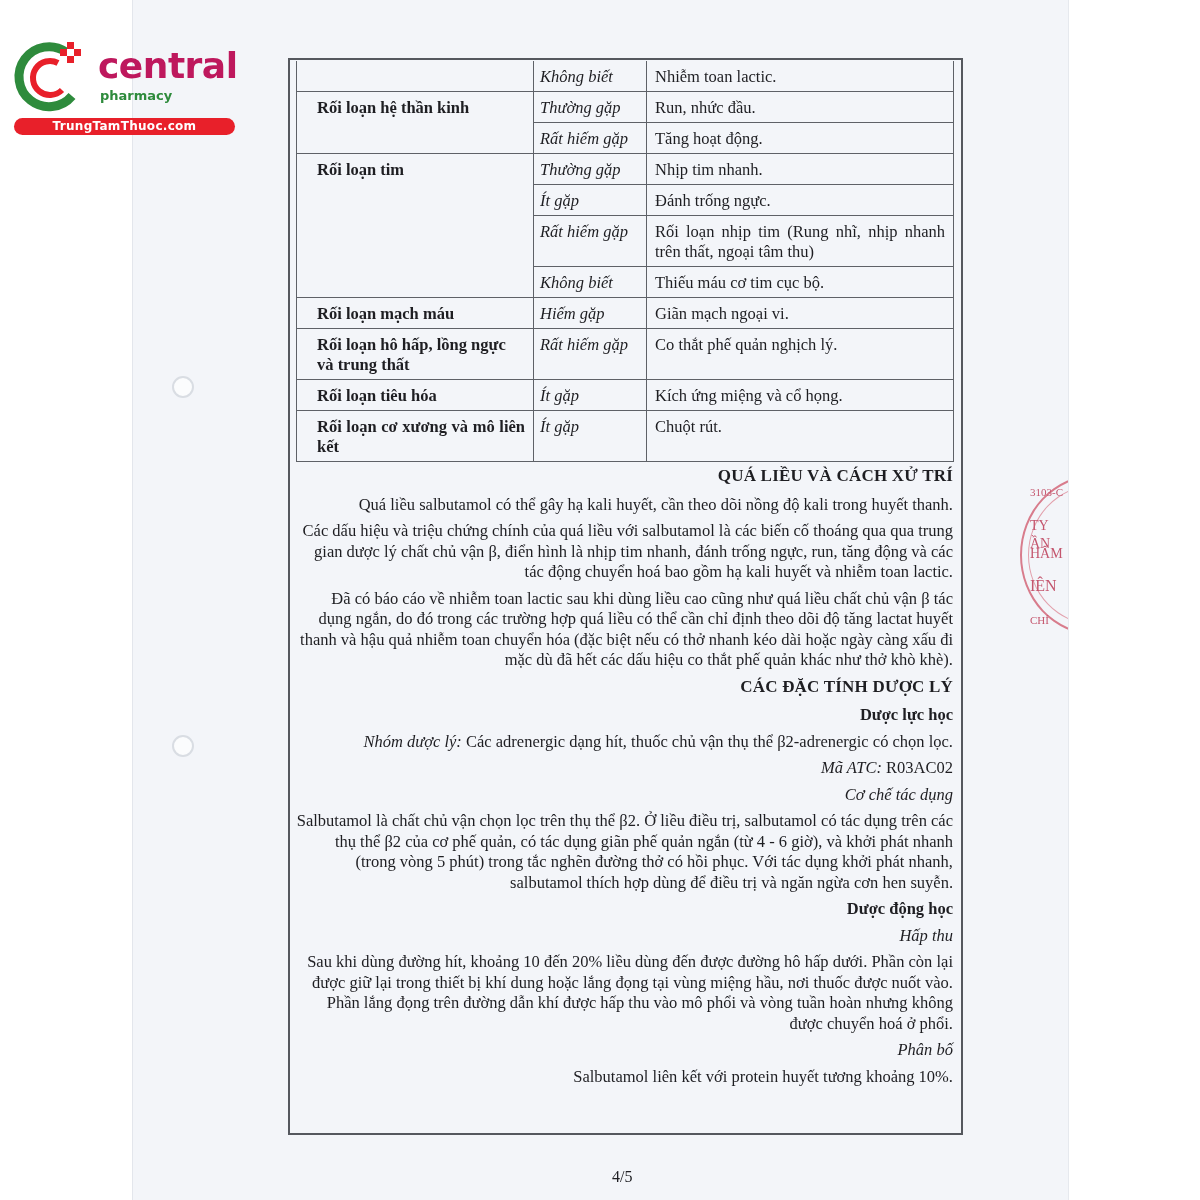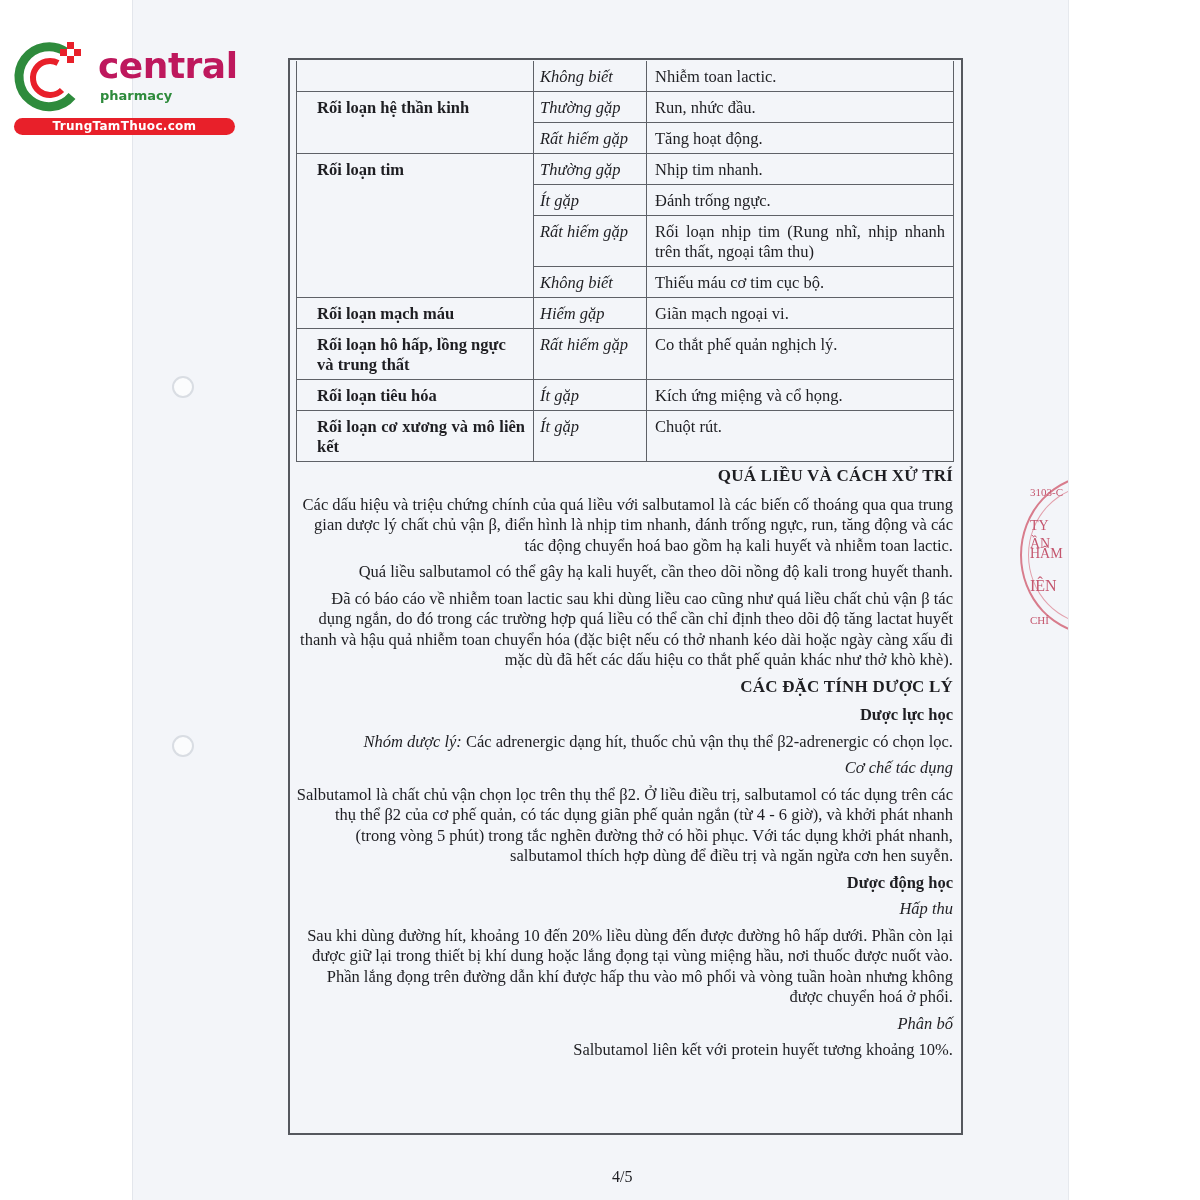--- a/index.html
+++ b/index.html
@@ -130,27 +130,28 @@
     <td class="c1 just">Rối loạn cơ xương và mô liên kết</td>
     <td class="c2">Ít gặp</td>
     <td class="c3">Chuột rút.</td>
   </tr>
 </tbody>
   </table>
 
 <div class="body">
 
   <p class="h1">QUÁ LIỀU VÀ CÁCH XỬ TRÍ</p>
+  <p class="just">Quá liều salbutamol có thể gây hạ kali huyết, cần theo dõi nồng độ kali trong huyết thanh.</p>
   <p class="just">Các dấu hiệu và triệu chứng chính của quá liều với salbutamol là các biến cố thoáng qua qua trung gian dược lý chất chủ vận β, điển hình là nhịp tim nhanh, đánh trống ngực, run, tăng động và các tác động chuyển hoá bao gồm hạ kali huyết và nhiễm toan lactic.</p>
-  <p class="just">Quá liều salbutamol có thể gây hạ kali huyết, cần theo dõi nồng độ kali trong huyết thanh.</p>
   <p class="just">Đã có báo cáo về nhiễm toan lactic sau khi dùng liều cao cũng như quá liều chất chủ vận β tác dụng ngắn, do đó trong các trường hợp quá liều có thể cần chỉ định theo dõi độ tăng lactat huyết thanh và hậu quả nhiễm toan chuyển hóa (đặc biệt nếu có thở nhanh kéo dài hoặc ngày càng xấu đi mặc dù đã hết các dấu hiệu co thắt phế quản khác như thở khò khè).</p>
 
   <p class="h1">CÁC ĐẶC TÍNH DƯỢC LÝ</p>
   <p class="h2">Dược lực học</p>
   <p><span class="it">Nhóm dược lý:</span><span> Các adrenergic dạng hít, thuốc chủ vận thụ thể β2-adrenergic có chọn lọc.</span></p>
+  <p><span class="it">Mã ATC:</span><span> R03AC02</span></p>
   <p class="it">Cơ chế tác dụng</p>
   <p class="just">Salbutamol là chất chủ vận chọn lọc trên thụ thể β2. Ở liều điều trị, salbutamol có tác dụng trên các thụ thể β2 của cơ phế quản, có tác dụng giãn phế quản ngắn (từ 4 - 6 giờ), và khởi phát nhanh (trong vòng 5 phút) trong tắc nghẽn đường thở có hồi phục. Với tác dụng khởi phát nhanh, salbutamol thích hợp dùng để điều trị và ngăn ngừa cơn hen suyễn.</p>
 
   <p class="h2">Dược động học</p>
   <p class="it">Hấp thu</p>
   <p class="just">Sau khi dùng đường hít, khoảng 10 đến 20% liều dùng đến được đường hô hấp dưới. Phần còn lại được giữ lại trong thiết bị khí dung hoặc lắng đọng tại vùng miệng hầu, nơi thuốc được nuốt vào. Phần lắng đọng trên đường dẫn khí được hấp thu vào mô phổi và vòng tuần hoàn nhưng không được chuyển hoá ở phổi.</p>
   <p class="it">Phân bố</p>
   <p class="just">Salbutamol liên kết với protein huyết tương khoảng 10%.</p>
 </div>
 

